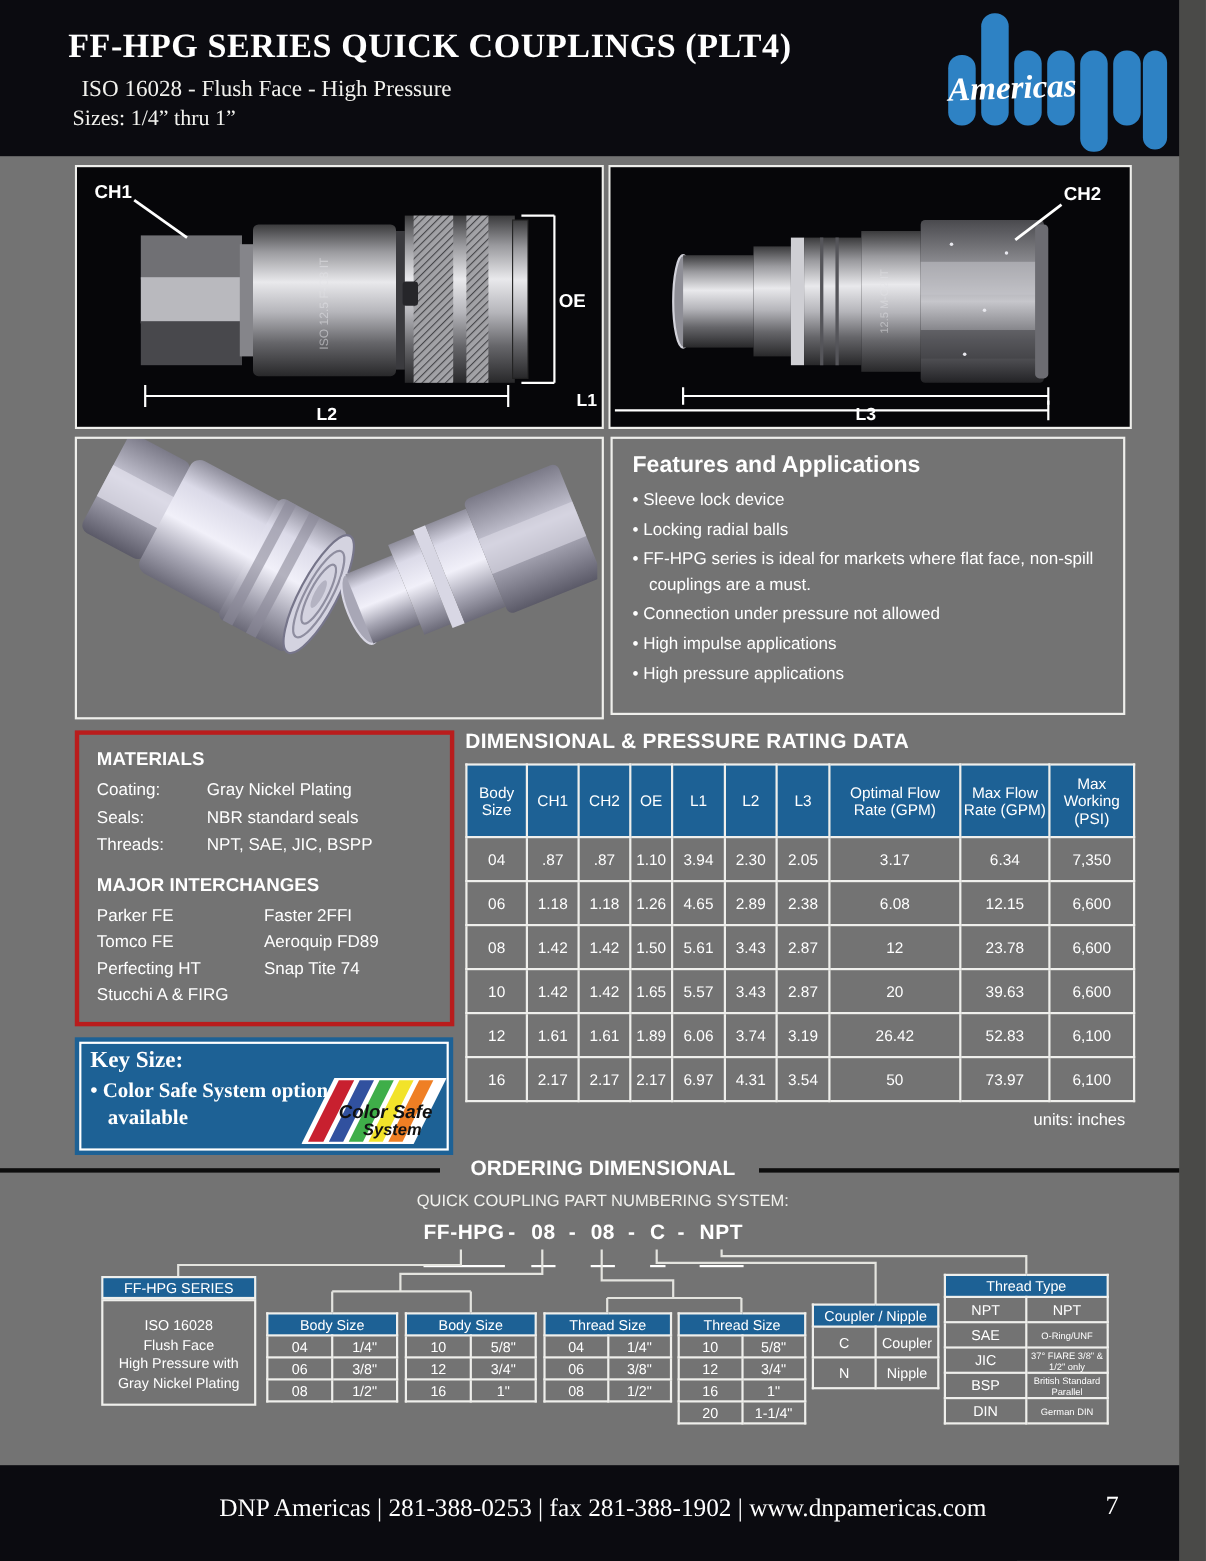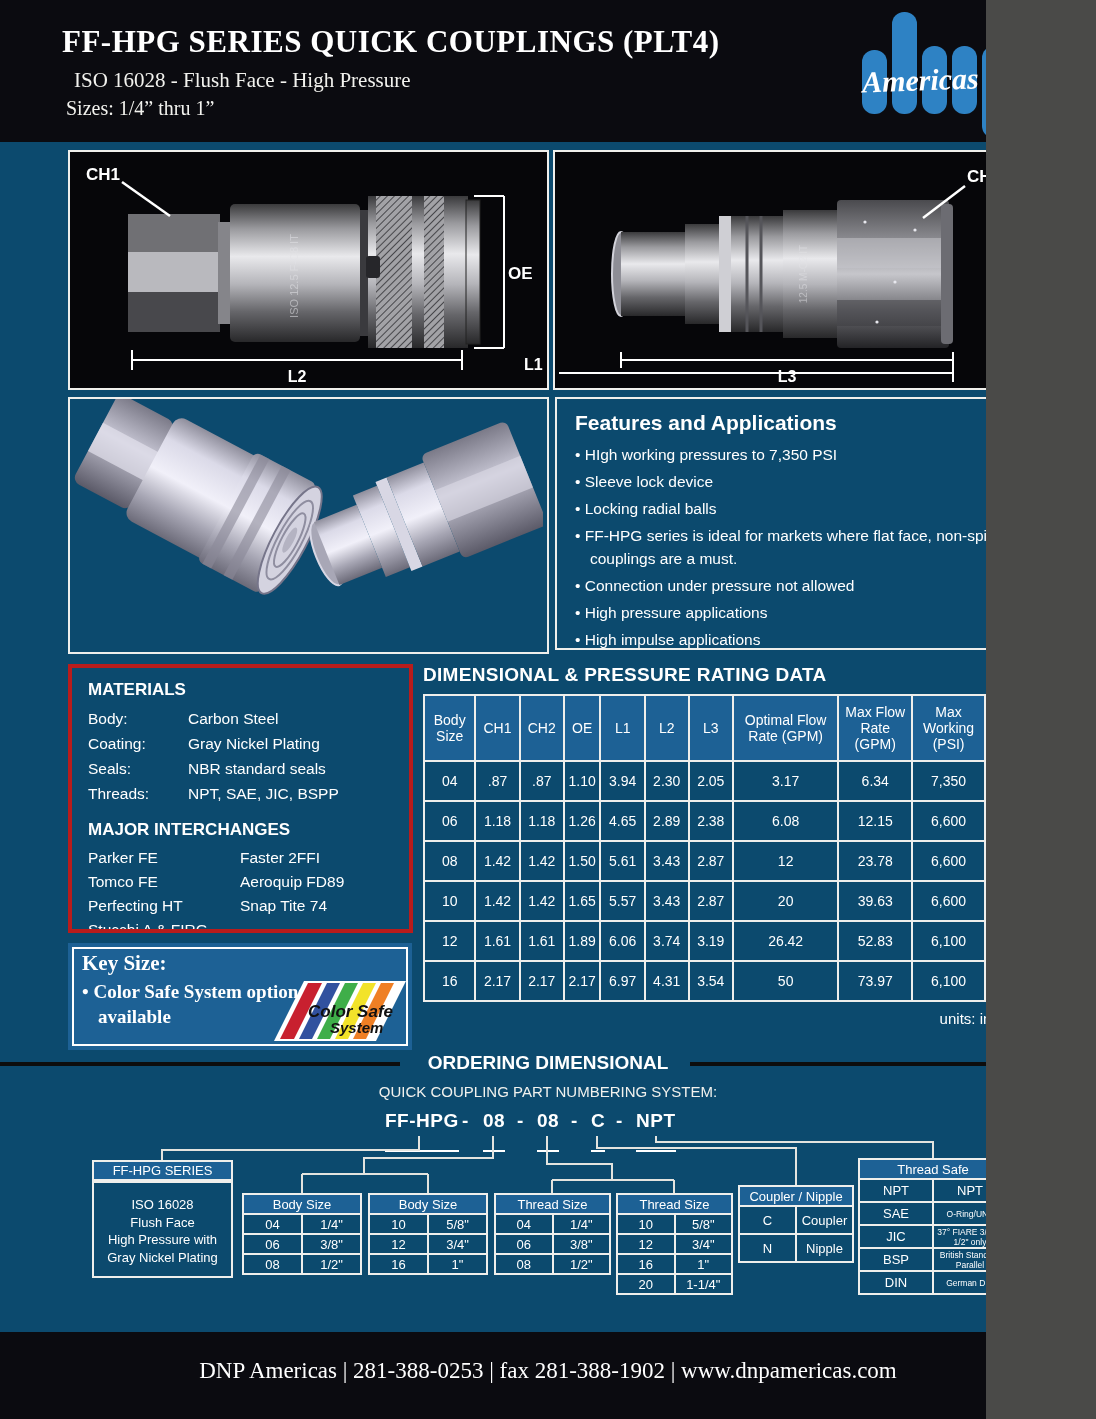--- a/index.html
+++ b/index.html
@@ -1,16 +1,16 @@
 <!DOCTYPE html>
 <html><head>
 <meta charset="utf-8">
 <style>
   html,body{margin:0;padding:0;background:#4a4a48;}
-  .page{position:relative;width:986px;height:1419px;background:#0c4a6e;
+  .page{position:relative;width:1072px;height:1419px;background:#737373;
         font-family:"Liberation Sans",sans-serif;overflow:hidden;}
   .abs{position:absolute;}
   
   .hdr{left:0;top:0;width:1096px;height:142px;background:#0b0b10;}
   .hdr-title{left:62px;top:24px;color:#fff;font-family:"Liberation Serif",serif;
              font-weight:bold;font-size:31px;letter-spacing:.5px;}
   .hdr-sub1{left:74px;top:68px;color:#f2f2ee;font-family:"Liberation Serif",serif;font-size:21px;}
   .hdr-sub2{left:66px;top:97px;color:#f2f2ee;font-family:"Liberation Serif",serif;font-size:20px;}
   .logo{left:856px;top:4px;width:210px;height:136px;}
   .logo-americas{left:6px;top:58px;width:200px;color:#fff;font-family:"Liberation Serif",serif;
@@ -229,35 +229,30 @@
         <rect x="-20" y="-48" width="12" height="96" fill="#d8d7e4"></rect>
         <rect x="-8" y="-48" width="40" height="96" fill="url(#rA)"></rect>
         <rect x="32" y="-56" width="92" height="112" rx="6" fill="url(#rB)"></rect>
         <rect x="32" y="-18" width="92" height="34" fill="#dcdbe6" opacity="0.6"></rect>
       </g>
     </svg>
   </div>
 
   <div class="abs fbox">
     <div class="f-title">Features and Applications</div>
-    <div class="f-item">HIgh working pressures to 7,350 PSI</div>
     <div class="f-item">Sleeve lock device</div>
     <div class="f-item">Locking radial balls</div>
     <div class="f-item">FF-HPG series is ideal for markets where flat face, non-spill couplings are a must.</div>
     <div class="f-item">Connection under pressure not allowed</div>
+    <div class="f-item">High impulse applications</div>
     <div class="f-item">High pressure applications</div>
-    <div class="f-item">High impulse applications</div>
   </div>
 
   <div class="abs mbox">
     <div class="m-title">MATERIALS</div>
-    <div class="m-row">
-      <span class="k">Body:</span>
-      <span>Carbon Steel</span>
-    </div>
     <div class="m-row">
       <span class="k">Coating:</span>
       <span>Gray Nickel Plating</span>
     </div>
     <div class="m-row">
       <span class="k">Seals:</span>
       <span>NBR standard seals</span>
     </div>
     <div class="m-row">
       <span class="k">Threads:</span>
@@ -544,21 +539,21 @@
       <tr>
           <td class="k">N</td>
           <td class="v">Nipple</td>
         </tr>
     </tbody>
   </table>
 
   <table class="otable" id="tbl-tt" style="left:858px;top:1158px;width:150px;">
     <thead>
         <tr>
-          <th colspan="2">Thread Safe</th>
+          <th colspan="2">Thread Type</th>
         </tr>
       </thead>
     <tbody>
       <tr>
           <td class="k">NPT</td>
           <td class="v">NPT</td>
         </tr>
       <tr class="small">
           <td class="k">SAE</td>
           <td class="v">O-Ring/UNF</td>

